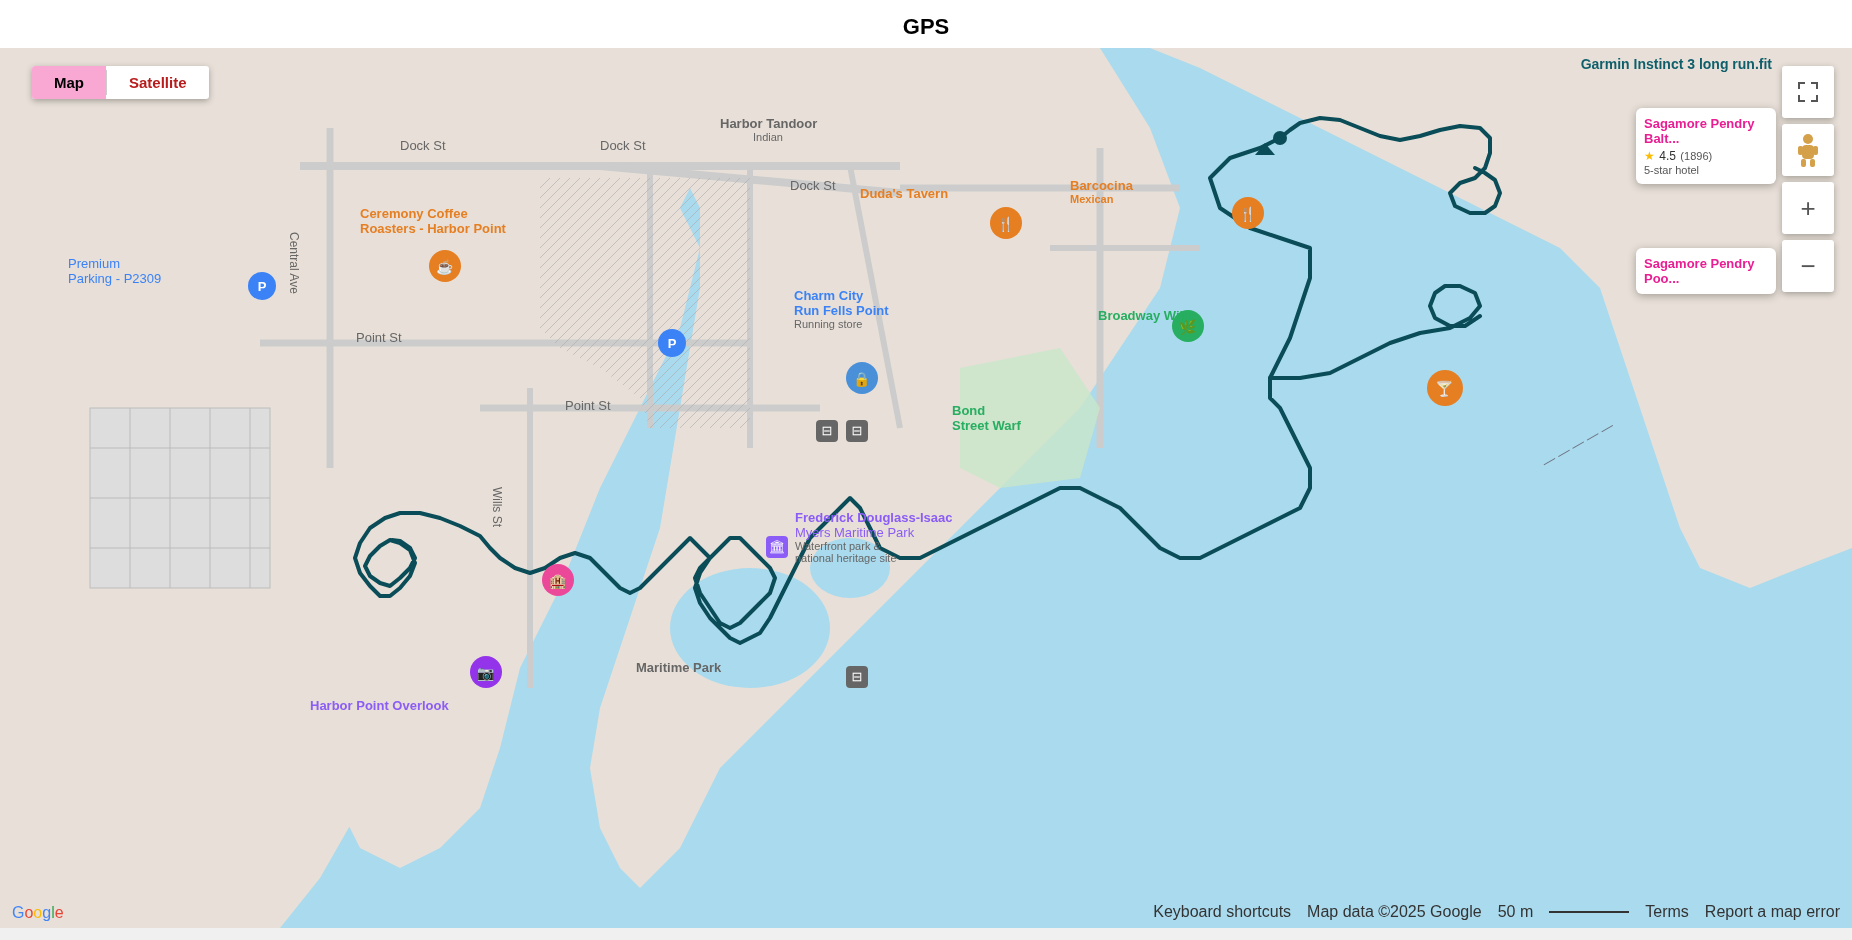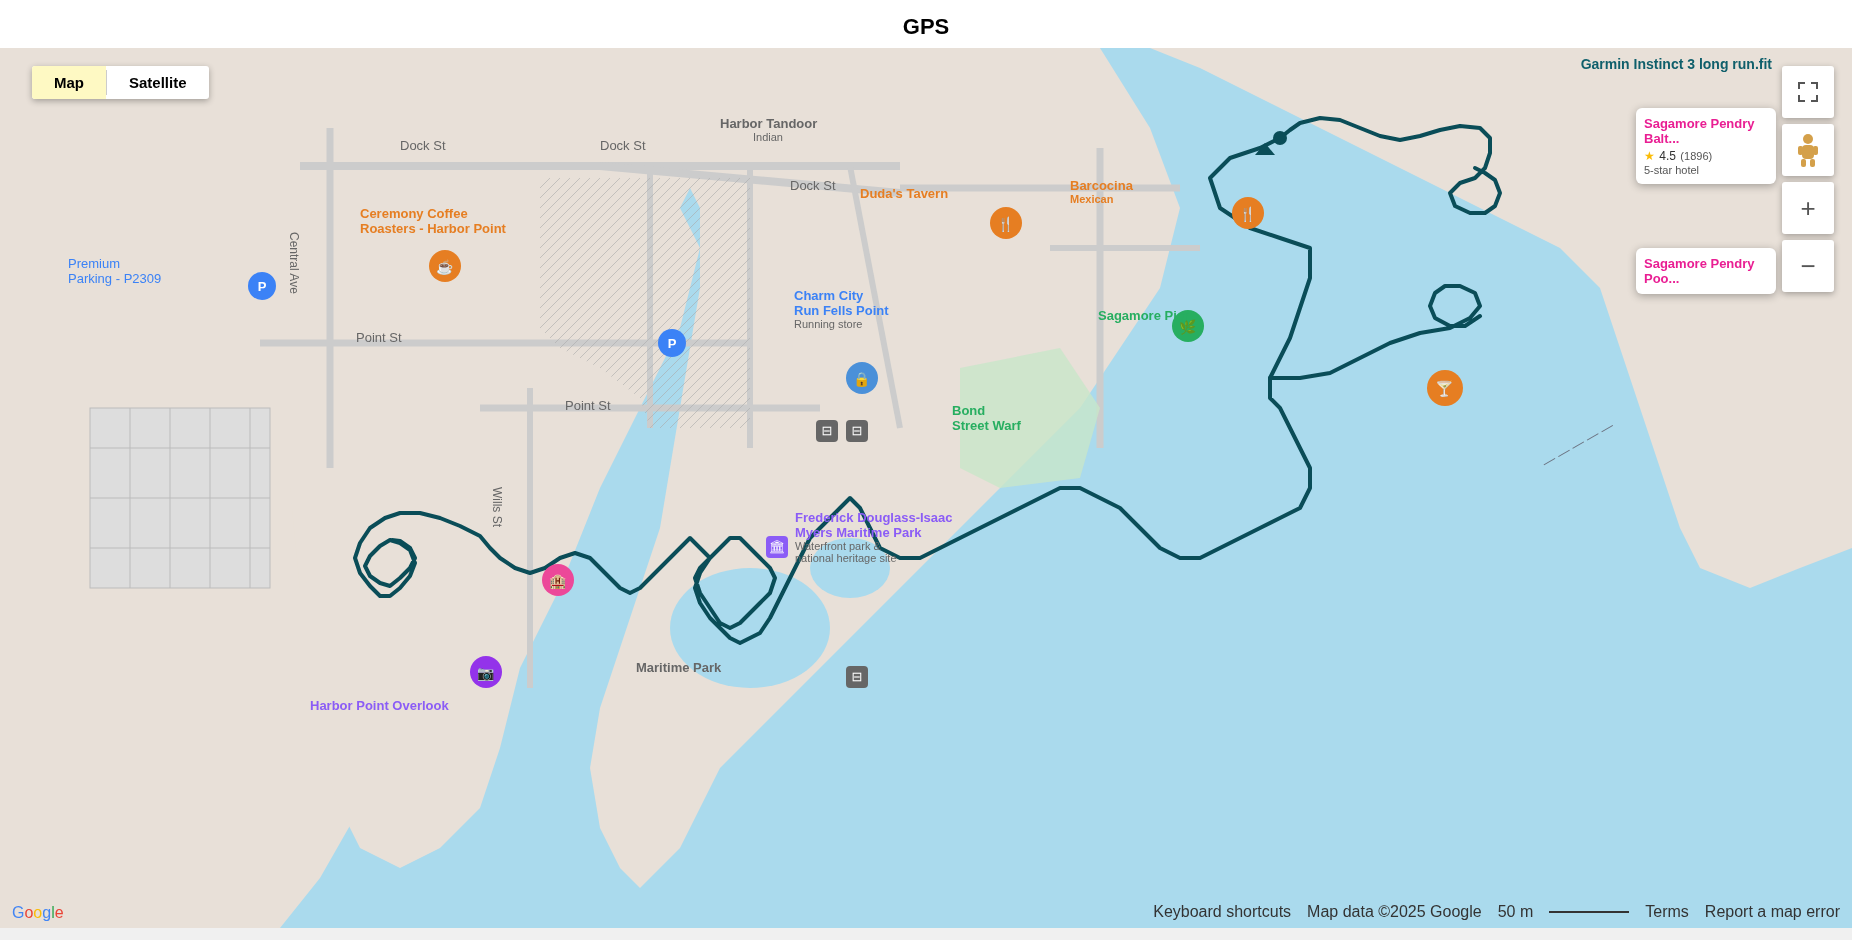--- a/index.html
+++ b/index.html
@@ -49,25 +49,25 @@
       z-index: 10;
     }
 
     .map-type-btn {
       padding: 8px 22px;
       font-size: 15px;
       font-weight: bold;
       cursor: pointer;
       border: none;
       background: transparent;
-      color: #000000;
+      color: #b91c1c;
     }
 
     .map-type-btn.active {
-      background: #fef9c3;
+      background: #f9a8d4;
       color: #000;
       font-weight: bold;
     }
 
     .map-type-divider {
       width: 1px;
       background: #ccc;
       margin: 4px 0;
     }
 
@@ -621,31 +621,31 @@
     <div class="poi-label orange" style="font-size:11px;">Mexican</div>
   </div>
 
   <div class="poi" style="left:794px; top:240px;">
     <div class="poi-label blue" style="font-weight:bold;">Charm City</div>
     <div class="poi-label blue" style="font-weight:bold;">Run Fells Point</div>
     <div class="poi-label gray" style="font-size:11px;">Running store</div>
   </div>
 
   <div class="poi" style="left:1098px; top:260px;">
-    <div class="poi-label green" style="font-weight:bold;">Sagamore Pier</div>
+    <div class="poi-label green" style="font-weight:bold;">Broadway Wills</div>
   </div>
 
   <div class="poi" style="left:952px; top:355px;">
     <div class="poi-label green" style="font-weight:bold;">Bond</div>
     <div class="poi-label green" style="font-weight:bold;">Street Warf</div>
   </div>
 
   <div class="poi" style="left:795px; top:462px;">
     <div class="poi-label purple" style="font-weight:bold;">Frederick Douglass-Isaac</div>
-    <div class="poi-label purple" style="font-weight:bold;">Myers Maritime Park</div>
+    <div class="poi-label purple" style="font-weight:normal;">Myers Maritime Park</div>
     <div class="poi-label gray" style="font-size:11px;">Waterfront park &amp;</div>
     <div class="poi-label gray" style="font-size:11px;">national heritage site</div>
   </div>
 
   <div class="poi" style="left:636px; top:612px;">
     <div class="poi-label gray" style="font-weight:bold;">Maritime Park</div>
   </div>
 
   <div class="poi" style="left:310px; top:636px;margin-top:14px;">
     <div class="poi-label purple" style="font-weight:bold;">Harbor Point Overlook</div>

